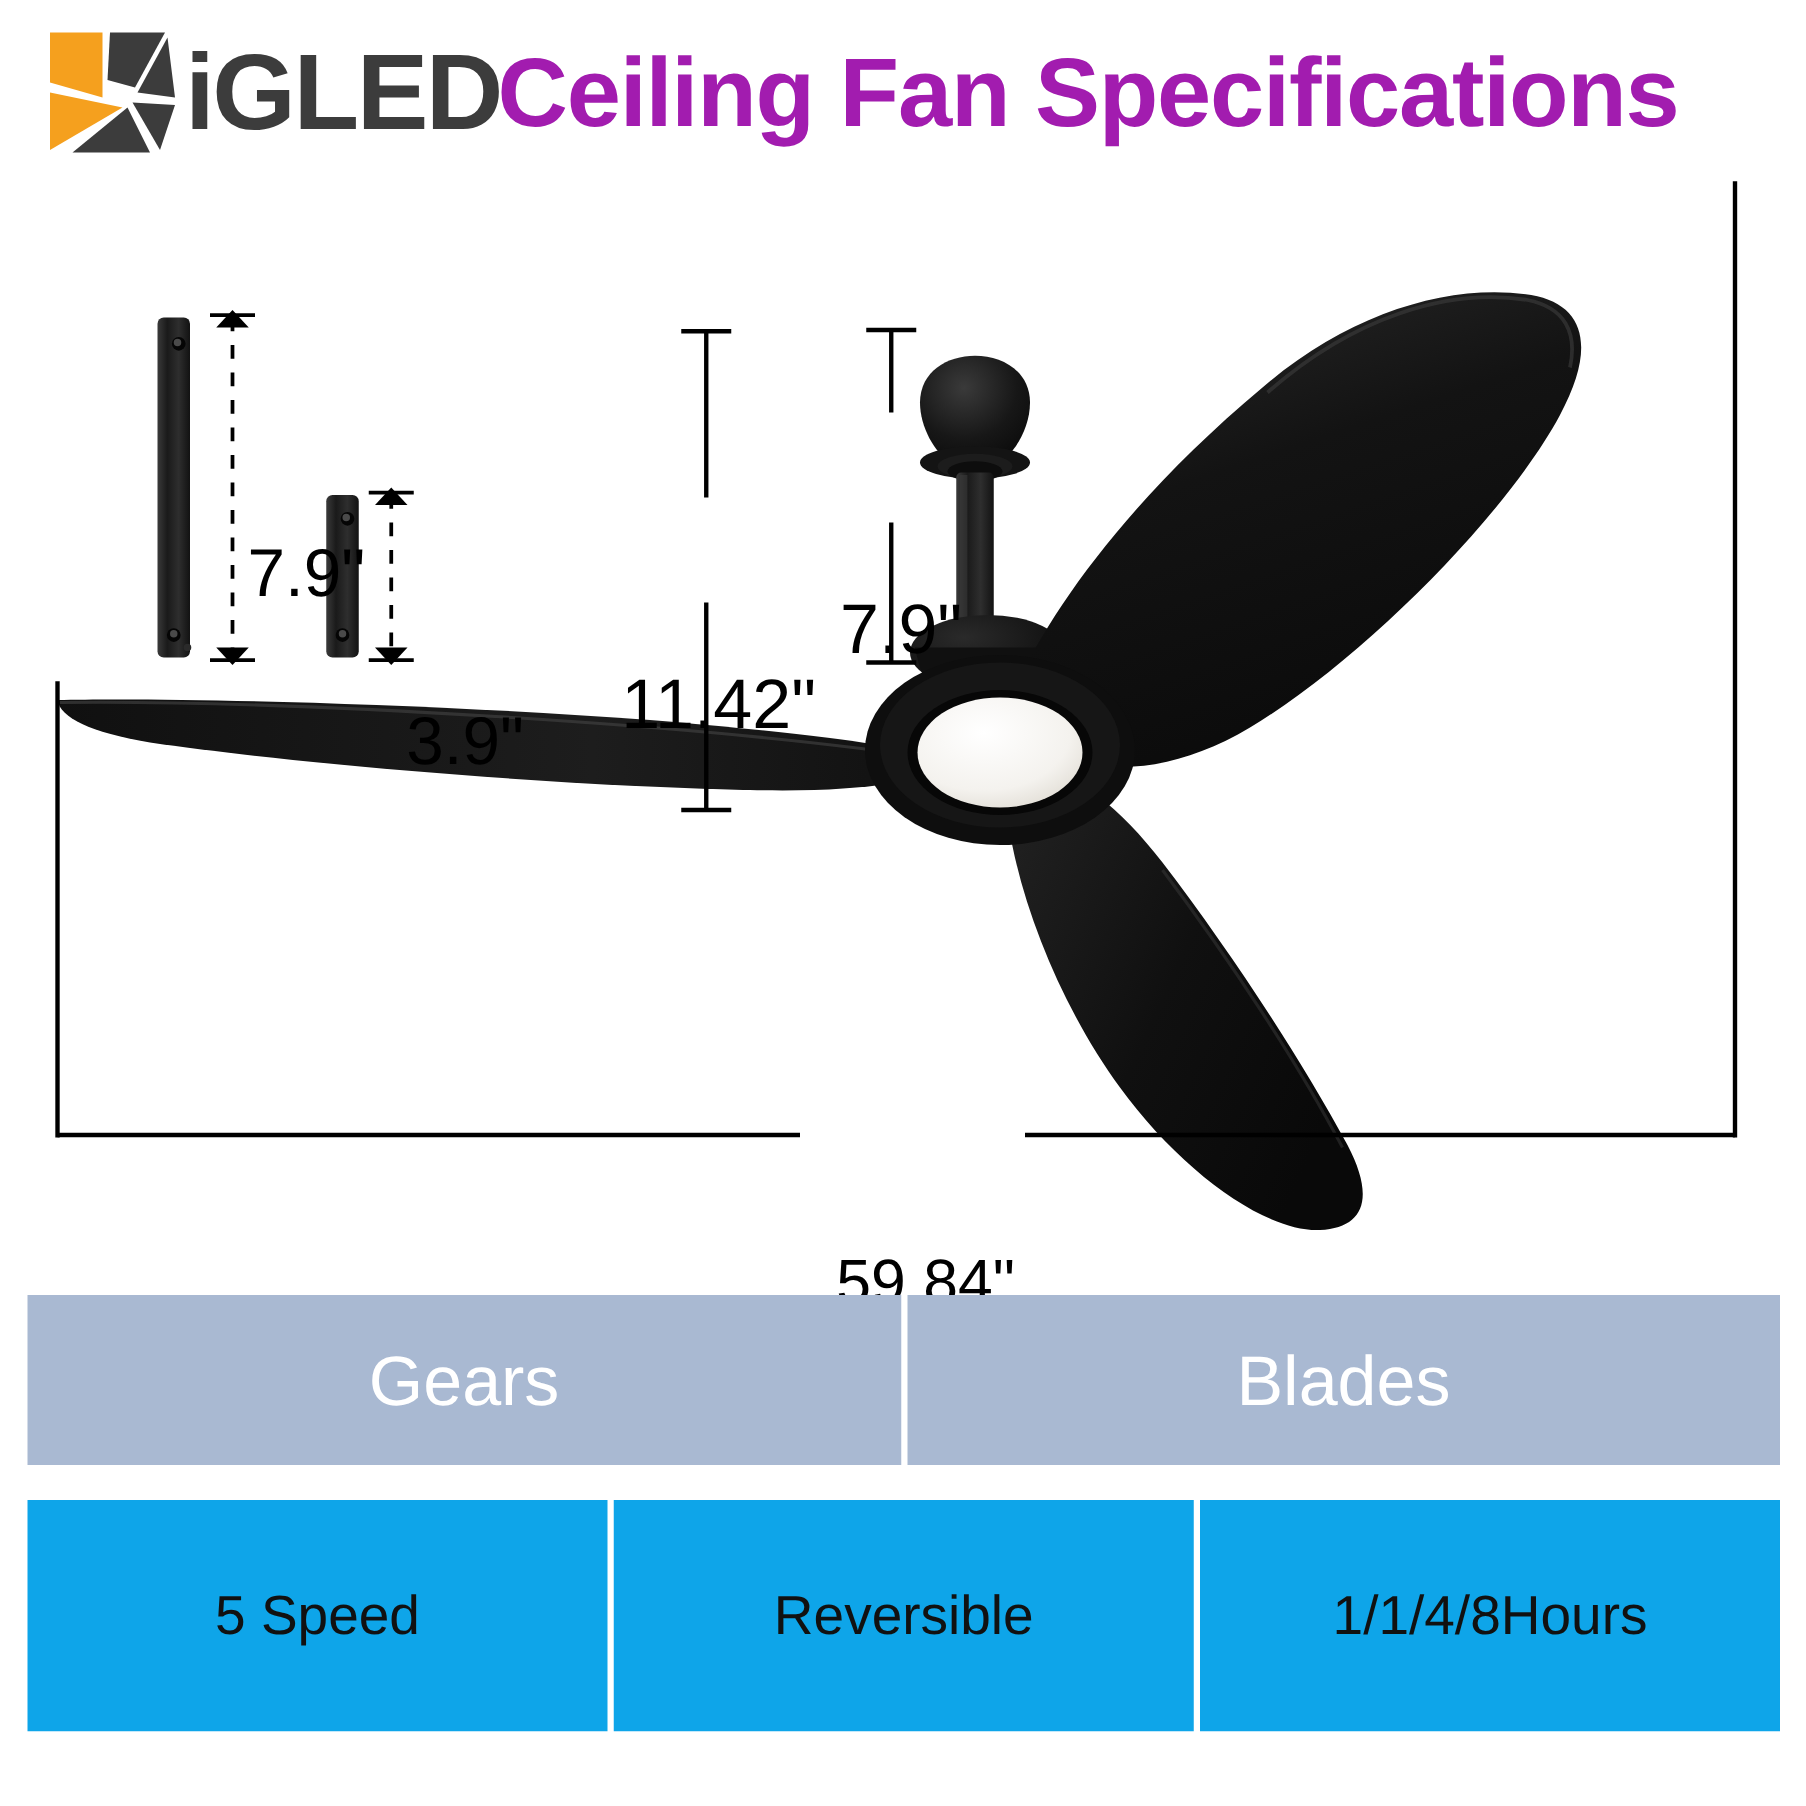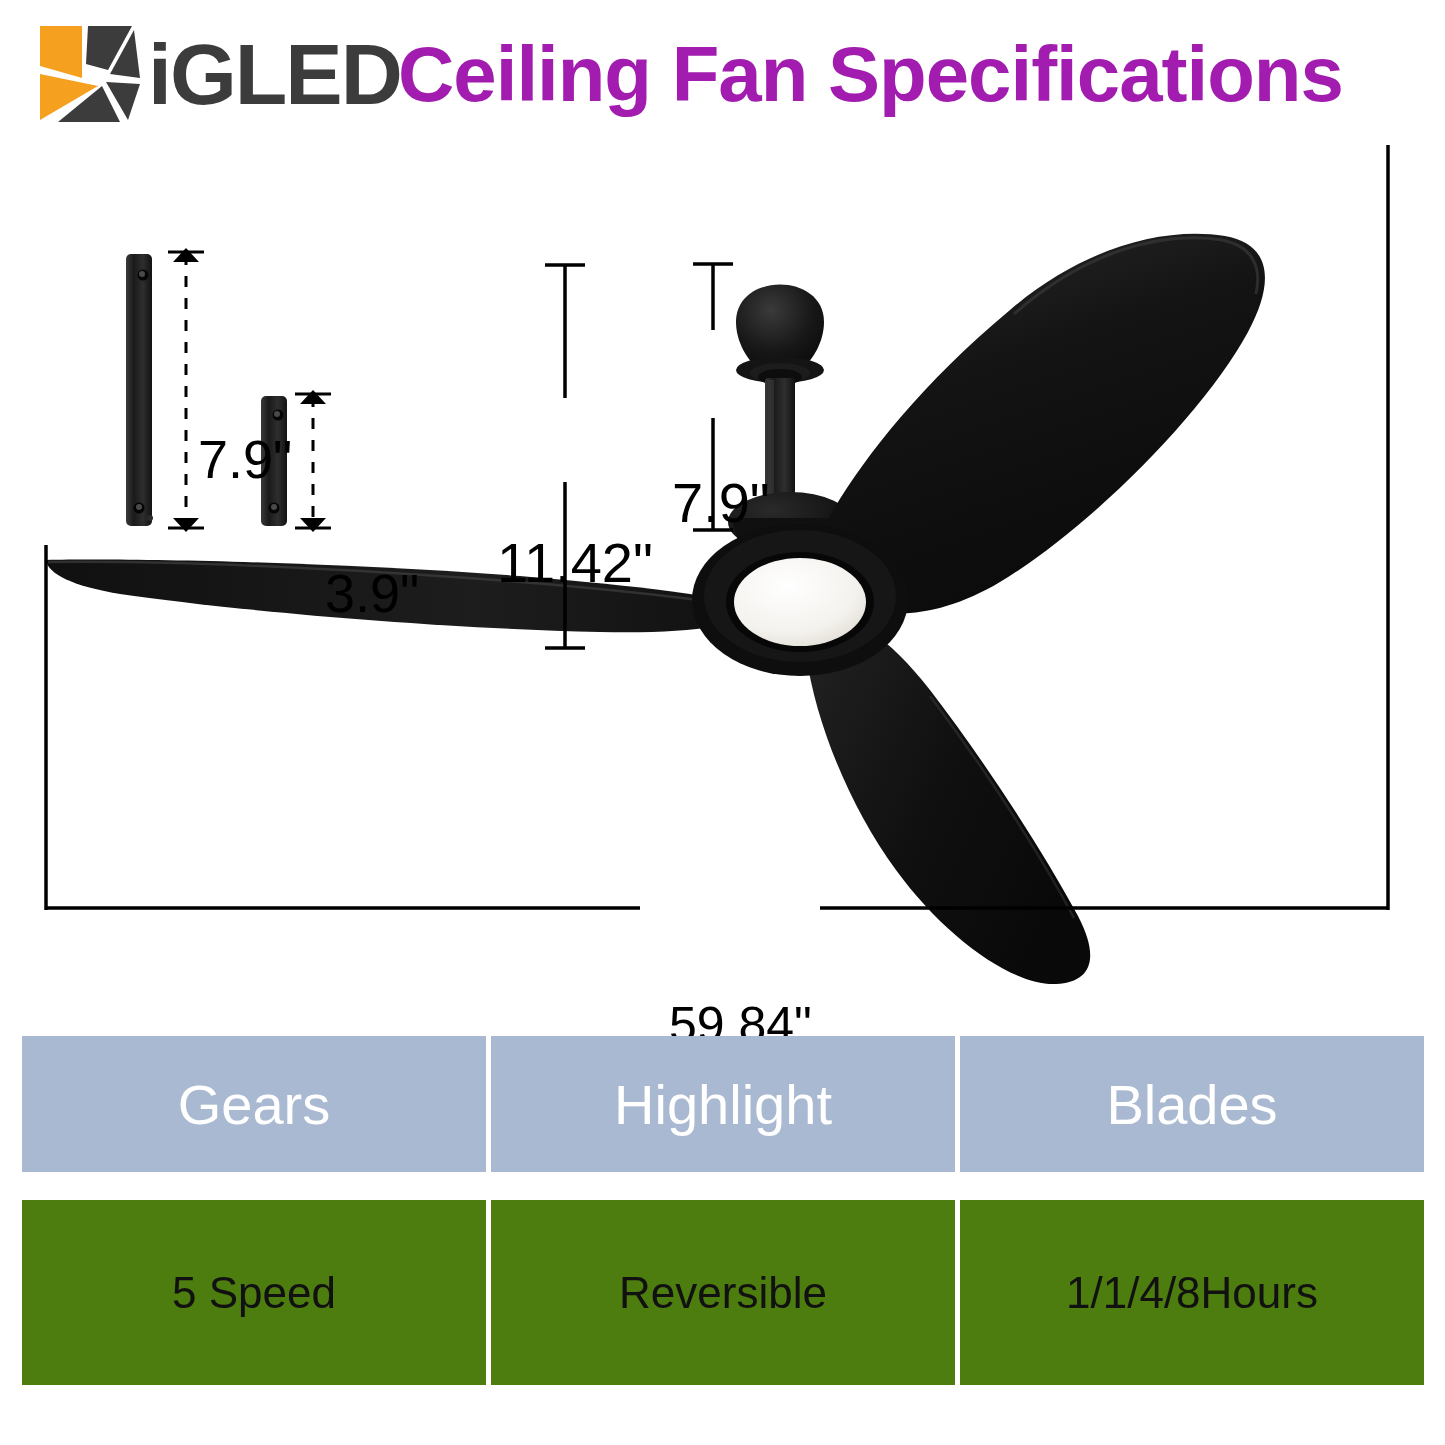--- a/index.html
+++ b/index.html
@@ -87,21 +87,21 @@
     justify-content: center;
     text-align: right;
     margin-top: 24px;
   }
   .trow.head .cell {
     background: #a9b9d2;
     color: #ffffff;
     font-size: 56px;
   }
   .trow.body .cell {
-    background: #4d7c0f;
+    background: #0ea5e9;
     color: #111111;
     font-size: 44px;
   }
 </style>
 </head>
 <body>
 
 <div id="page">
 
   <div id="header">
@@ -276,21 +276,20 @@
     <div class="dimlabel" id="lbl-rod-long">7.9"</div>
     <div class="dimlabel" id="lbl-rod-short">3.9"</div>
     <div class="dimlabel" id="lbl-overall-h">11.42"</div>
     <div class="dimlabel" id="lbl-canopy-h">7.9"</div>
     <div class="dimlabel" id="lbl-width">59.84"</div>
   </div>
 
   <div id="spec-table">
     <div class="trow head">
       <div class="cell">Gears</div>
-      <div class="cell">Highlight</div>
       <div class="cell">Blades</div>
     </div>
     <div class="trow body">
       <div class="cell">5 Speed</div>
       <div class="cell">Reversible</div>
       <div class="cell">1/1/4/8Hours</div>
     </div>
   </div>
 
 </div>

